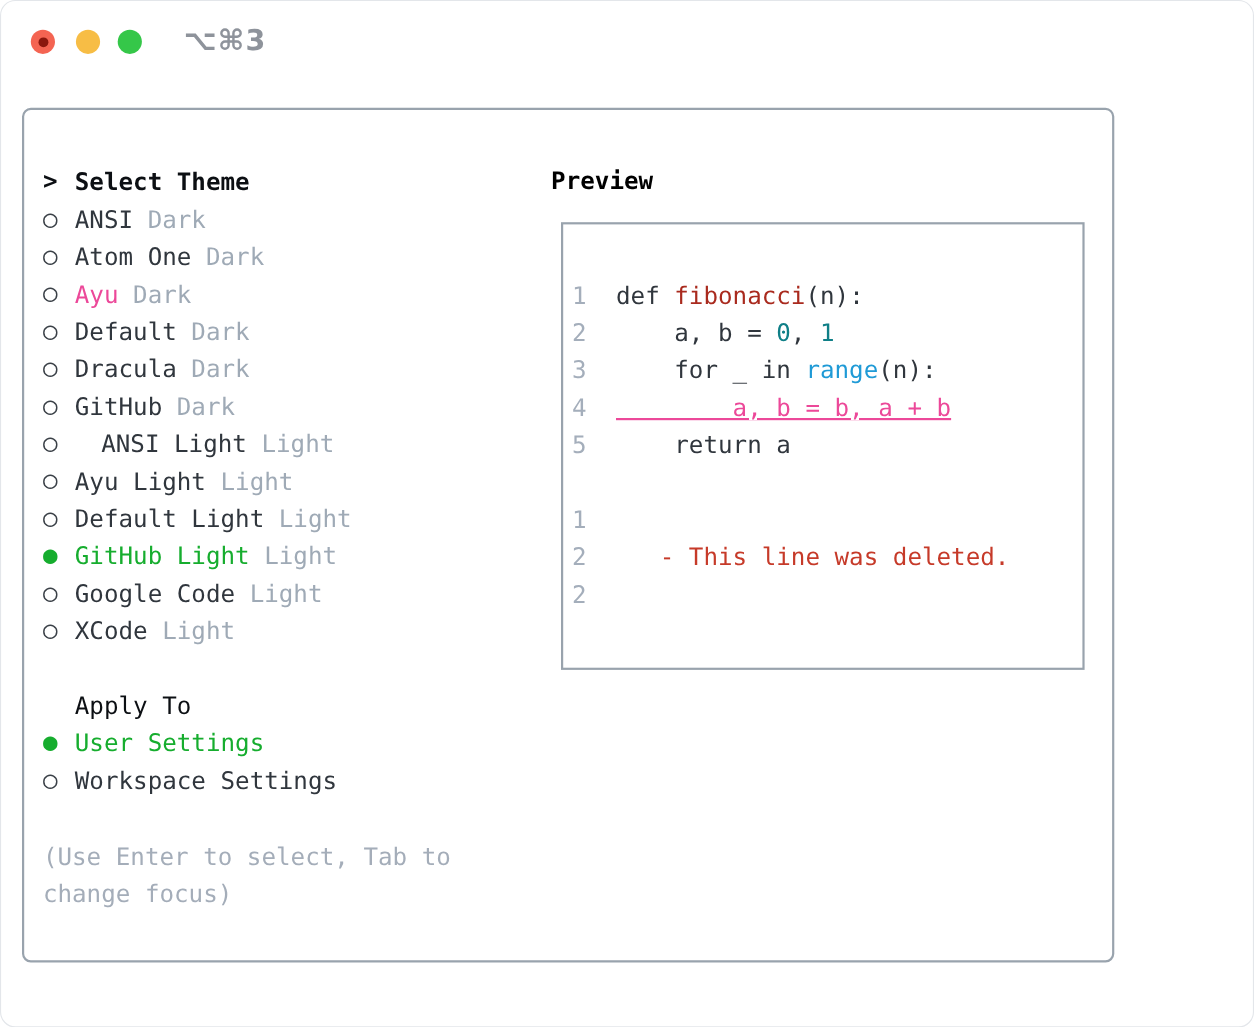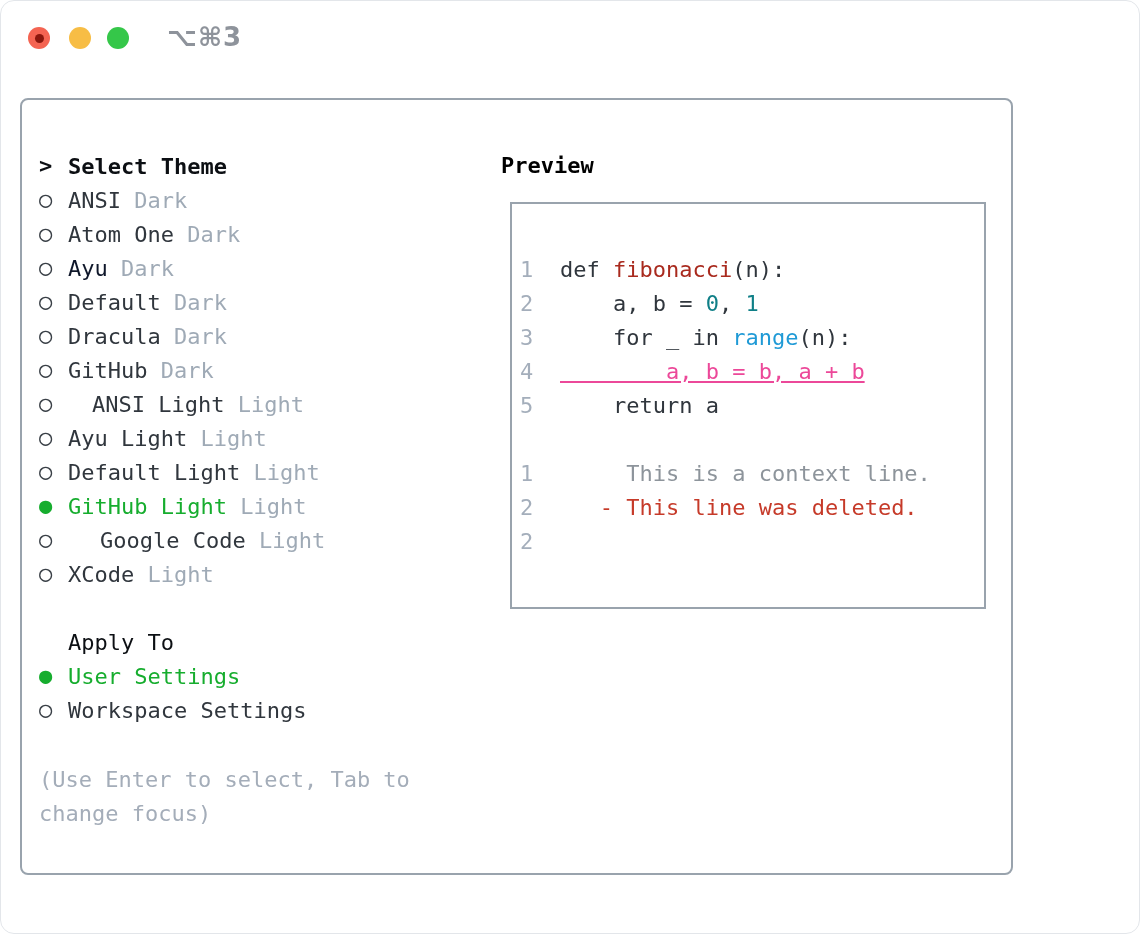--- a/index.html
+++ b/index.html
@@ -52,43 +52,43 @@
   </div>
   <div class="traffic min"></div>
   <div class="traffic max"></div>
   <div class="win-title">⌥⌘3</div>
 
   <div class="panel">
     <div class="list" id="left-list">
         <div class="row"><span class="marker hdr-label" style="color: rgb(12, 15, 19);">&gt;</span><span class="hdr-label" style="color: rgb(12, 15, 19);">Select Theme</span></div>
         <div class="row"><span class="marker" style="color: rgb(58, 64, 71);">○</span><span style="color: rgb(48, 54, 61);">ANSI</span><span style="color: rgb(159, 170, 182);"> Dark</span></div>
         <div class="row"><span class="marker" style="color: rgb(58, 64, 71);">○</span><span style="color: rgb(48, 54, 61);">Atom One</span><span style="color: rgb(159, 170, 182);"> Dark</span></div>
-        <div class="row"><span class="marker" style="color: rgb(58, 64, 71);">○</span><span style="color: #0f172a;">Ayu</span><span style="color: rgb(159, 170, 182);"> Dark</span></div>
+        <div class="row"><span class="marker" style="color: rgb(58, 64, 71);">○</span><span style="color: #ec4899;">Ayu</span><span style="color: rgb(159, 170, 182);"> Dark</span></div>
         <div class="row"><span class="marker" style="color: rgb(58, 64, 71);">○</span><span style="color: rgb(48, 54, 61);">Default</span><span style="color: rgb(159, 170, 182);"> Dark</span></div>
         <div class="row"><span class="marker" style="color: rgb(58, 64, 71);">○</span><span style="color: rgb(48, 54, 61);">Dracula</span><span style="color: rgb(159, 170, 182);"> Dark</span></div>
         <div class="row"><span class="marker" style="color: rgb(58, 64, 71);">○</span><span style="color: rgb(48, 54, 61);">GitHub</span><span style="color: rgb(159, 170, 182);"> Dark</span></div>
         <div class="row"><span class="marker" style="color: rgb(58, 64, 71);">○</span><span style="color: rgb(48, 54, 61); margin-left: 24px;">ANSI Light</span><span style="color: rgb(159, 170, 182);"> Light</span></div>
         <div class="row"><span class="marker" style="color: rgb(58, 64, 71);">○</span><span style="color: rgb(48, 54, 61);">Ayu Light</span><span style="color: rgb(159, 170, 182);"> Light</span></div>
         <div class="row"><span class="marker" style="color: rgb(58, 64, 71);">○</span><span style="color: rgb(48, 54, 61);">Default Light</span><span style="color: rgb(159, 170, 182);"> Light</span></div>
         <div class="row"><span class="marker" style="color: rgb(22, 173, 46);">●</span><span style="color: rgb(22, 173, 46);">GitHub Light</span><span style="color: rgb(159, 170, 182);"> Light</span></div>
-        <div class="row"><span class="marker" style="color: rgb(58, 64, 71);">○</span><span style="color: rgb(48, 54, 61); margin-left: 32px;">Google Code</span><span style="color: rgb(159, 170, 182);"> Light</span></div>
+        <div class="row"><span class="marker" style="color: rgb(58, 64, 71);">○</span><span style="color: rgb(48, 54, 61);">Google Code</span><span style="color: rgb(159, 170, 182);"> Light</span></div>
         <div class="row"><span class="marker" style="color: rgb(58, 64, 71);">○</span><span style="color: rgb(48, 54, 61);">XCode</span><span style="color: rgb(159, 170, 182);"> Light</span></div>
         <div class="row"></div>
         <div class="row"><span class="marker"></span><span style="color: rgb(12, 15, 19);">Apply To</span></div>
         <div class="row"><span class="marker" style="color: rgb(22, 173, 46);">●</span><span style="color: rgb(22, 173, 46);">User Settings</span></div>
         <div class="row"><span class="marker" style="color: rgb(58, 64, 71);">○</span><span style="color: rgb(48, 54, 61);">Workspace Settings</span></div>
       </div>
     <div class="help" id="help-block" style="color: rgb(164, 173, 185);"><div>(Use Enter to select, Tab to</div><div>change focus)</div></div>
     <div class="preview-label">Preview</div>
     <div class="pbox" id="preview-box">
         <div class="pline"><span class="ln" style="color: rgb(164, 174, 187);">1</span><span><span style="color: rgb(48, 54, 61);">def </span><span style="color: rgb(169, 42, 30);">fibonacci</span><span style="color: rgb(48, 54, 61);">(n):</span></span></div>
         <div class="pline"><span class="ln" style="color: rgb(164, 174, 187);">2</span><span><span style="color: rgb(48, 54, 61);">    a, b = </span><span style="color: rgb(15, 127, 135);">0</span><span style="color: rgb(48, 54, 61);">, </span><span style="color: rgb(15, 127, 135);">1</span></span></div>
         <div class="pline"><span class="ln" style="color: rgb(164, 174, 187);">3</span><span><span style="color: rgb(48, 54, 61);">    for _ in </span><span style="color: rgb(31, 154, 214);">range</span><span style="color: rgb(48, 54, 61);">(n):</span></span></div>
         <div class="pline"><span class="ln" style="color: rgb(164, 174, 187);">4</span><span><span style="color: #ec4899; text-decoration: underline;">        a, b = b, a + b</span></span></div>
         <div class="pline"><span class="ln" style="color: rgb(164, 174, 187);">5</span><span><span style="color: rgb(48, 54, 61);">    return a</span></span></div>
         <div class="pline"><span class="ln" style="color: rgb(164, 174, 187);"></span><span></span></div>
-        <div class="pline"><span class="ln" style="color: rgb(164, 174, 187);">1</span><span><span style="color: rgb(141, 148, 155);">     This is a context line.</span></span></div>
+        <div class="pline"><span class="ln" style="color: rgb(164, 174, 187);">1</span></div>
         <div class="pline"><span class="ln" style="color: rgb(164, 174, 187);">2</span><span><span style="color: rgb(198, 58, 41);">   - This line was deleted.</span></span></div>
         <div class="pline"><span class="ln" style="color: rgb(164, 174, 187);">2</span></div>
       </div>
   </div>
 
 </div>
 
 </body></html>

